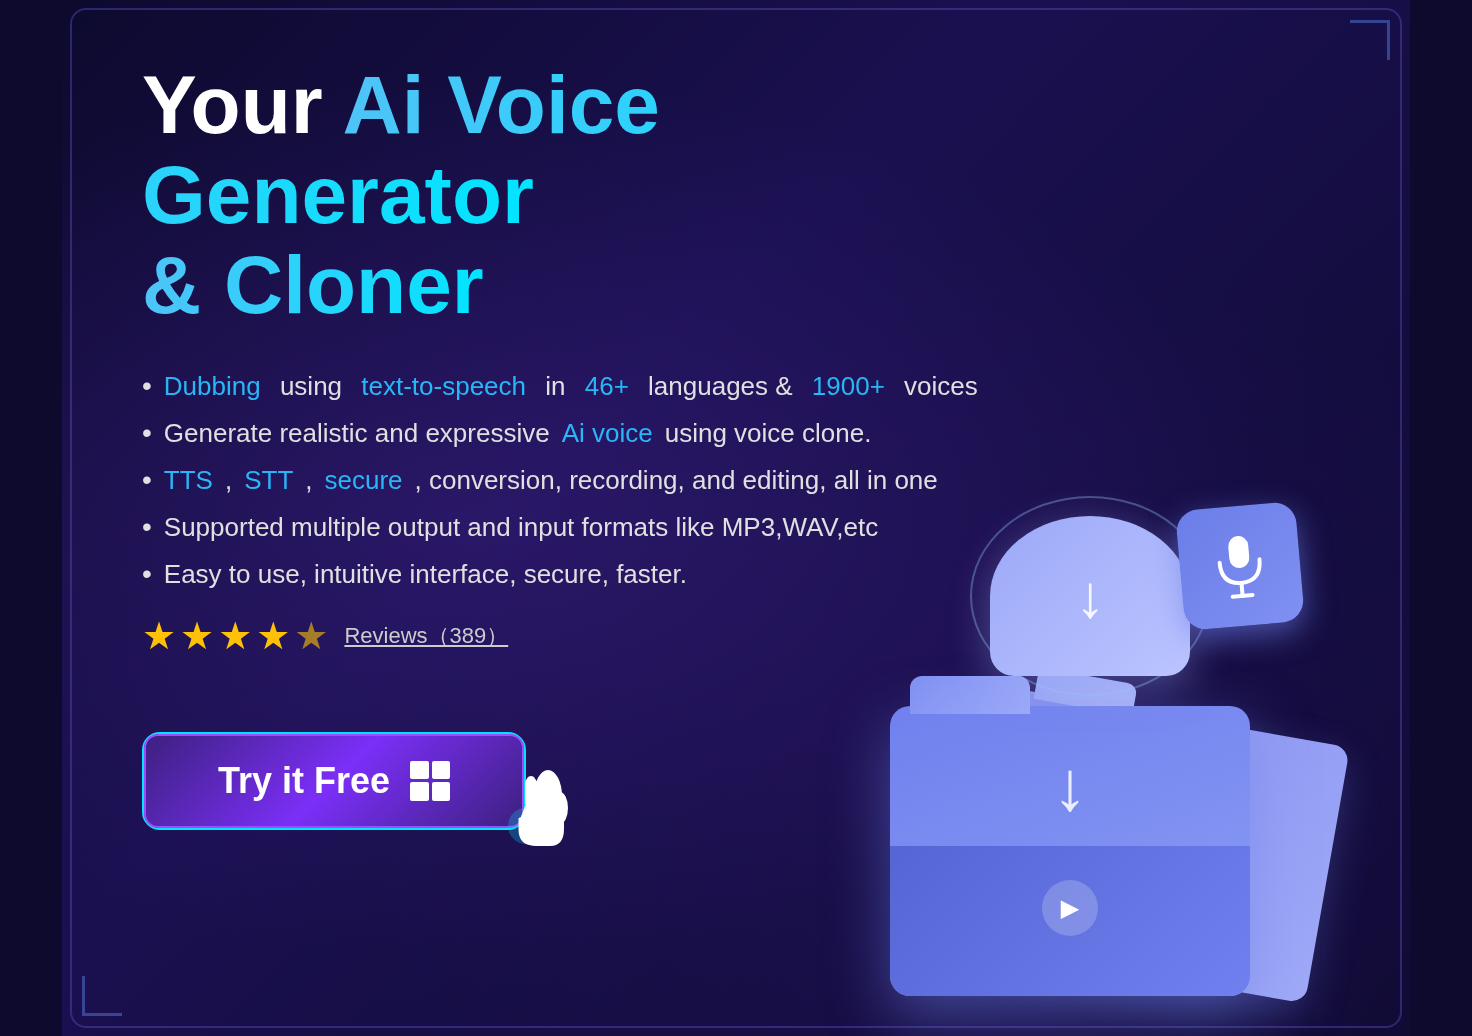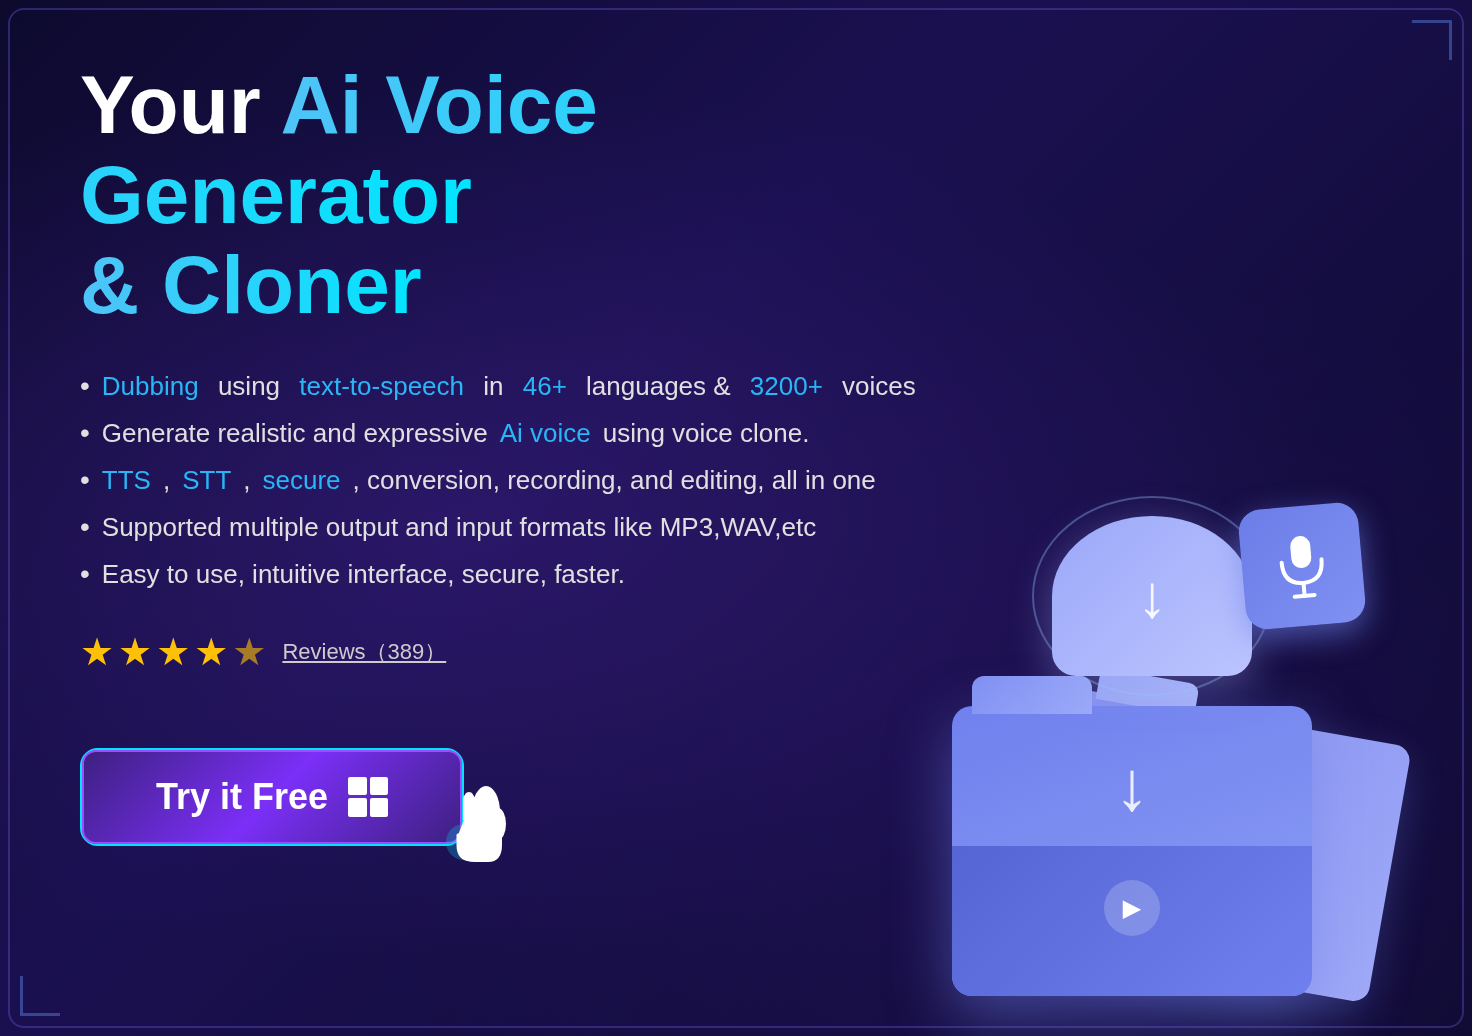--- a/index.html
+++ b/index.html
@@ -9,21 +9,21 @@
       height: 1036px;
       background: #0d0a2e;
       font-family: 'Segoe UI', Arial, sans-serif;
       overflow: hidden;
       display: flex;
       align-items: center;
       justify-content: center;
     }
 
     .main-container {
-      width: 1472px;
+      width: 1348px;
       height: 1036px;
       background: linear-gradient(135deg, #0d0a2e 0%, #1a1050 40%, #0d0a2e 100%);
       position: relative;
       padding: 60px 80px;
       overflow: hidden;
     }
 
     .main-container::before {
       content: '';
       position: absolute;
@@ -61,21 +61,21 @@
 
     .headline .blue-gradient {
       background: linear-gradient(90deg, #4fc3f7, #00e5ff);
       -webkit-background-clip: text;
       -webkit-text-fill-color: transparent;
       background-clip: text;
     }
 
     .features-list {
       list-style: none;
-      margin-bottom: 40px;
+      margin-bottom: 24px;
     }
 
     .features-list li {
       font-size: 26px;
       color: #e0e0e0;
       margin-bottom: 16px;
       display: flex;
       align-items: flex-start;
       gap: 12px;
     }
@@ -206,21 +206,21 @@
 
   <div class="content-area">
 
     <h1 class="headline">
       <span class="white-text">Your </span><span class="blue-gradient">Ai Voice Generator</span><br>
       <span class="blue-gradient">&amp; Cloner</span>
     </h1>
 
     <ul class="features-list">
       <li>
-        <span class="highlight-blue">Dubbing</span>&nbsp;using&nbsp;<span class="highlight-blue">text-to-speech</span>&nbsp;in&nbsp;<span class="highlight-blue">46+</span>&nbsp;languages &amp;&nbsp;<span class="highlight-blue">3200+</span>&nbsp;voices
+        <span class="highlight-blue">Dubbing</span>&nbsp;using&nbsp;<span class="highlight-blue">text-to-speech</span>&nbsp;in&nbsp;<span class="highlight-blue">46+</span>&nbsp;languages &amp;&nbsp;<span class="highlight-blue">1900+</span>&nbsp;voices
       </li>
       <li>
         Generate realistic and expressive <span class="highlight-blue">Ai voice</span> using voice clone.
       </li>
       <li>
         <span class="highlight-blue">TTS</span>, <span class="highlight-blue">STT</span>, <span class="highlight-blue">secure</span>, conversion, recording, and editing, all in one
       </li>
       <li>
         Supported multiple output and input formats like MP3,WAV,etc
       </li>

